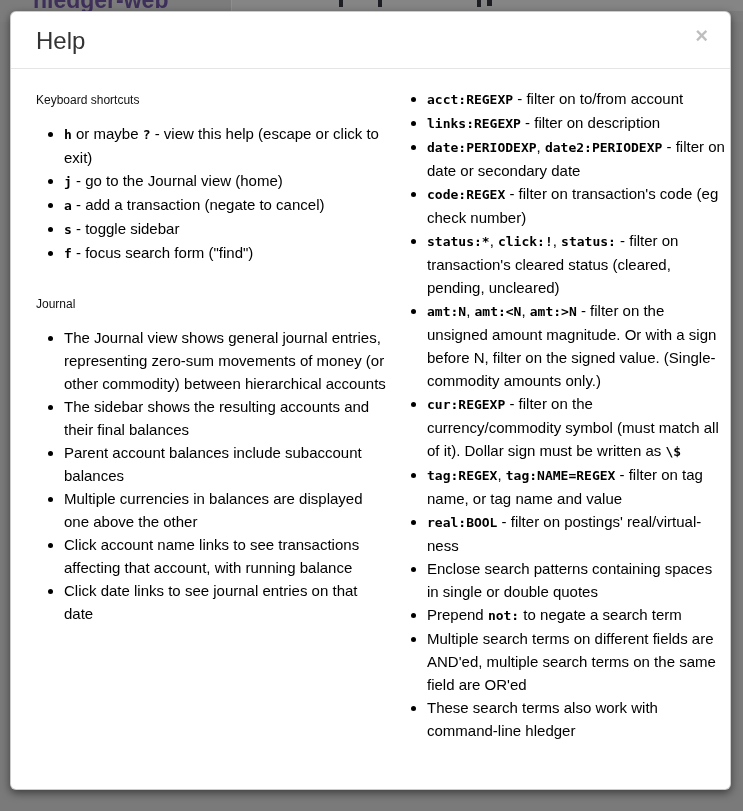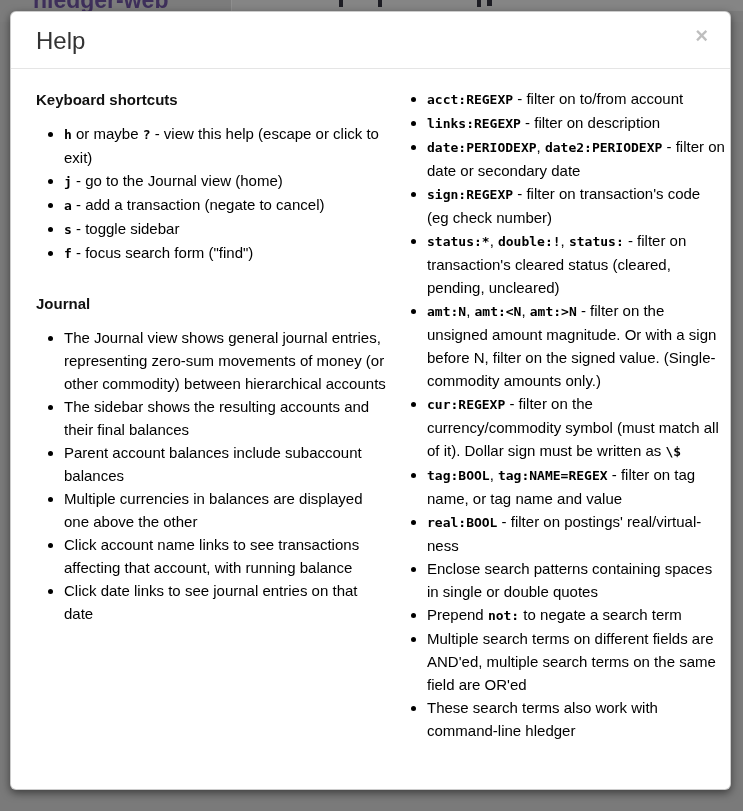--- a/index.html
+++ b/index.html
@@ -52,21 +52,21 @@
     padding:2px 4px;
   }
   .modal-body {
     display:flex; box-sizing:border-box;
     padding:5px 5px 28px 25px;
   }
   .col-left  { width:363px; flex:none; box-sizing:border-box; padding-right:13px; }
   .col-right { flex:1; min-width:0; }
 
   h4 {
-    font-size:15px; font-weight:bold; color:#111;
+    font-size:12px; font-weight:normal; color:#111;
     margin:30px 0 0 0; line-height:18px;
   }
   .col-left h4:first-child, .col-right h4:first-child { margin-top:17px; }
 
   ul {
     margin:13px 0 10px 0; padding-left:28px;
     list-style-type:disc;
   }
   li {
     font-size:15px; line-height:23px; color:#000;
@@ -113,25 +113,25 @@
           <li><span>Multiple currencies in balances are displayed one above the other</span></li>
           <li><span>Click account name links to see transactions affecting that account, with running balance</span></li>
           <li><span>Click date links to see journal entries on that date</span></li>
         </ul>
     </div>
     <div class="col-right">
       <ul>
           <li><code>acct:REGEXP</code><span> - filter on to/from account</span></li>
           <li><code>links:REGEXP</code><span> - filter on description</span></li>
           <li><code>date:PERIODEXP</code><span>, </span><code>date2:PERIODEXP</code><span> - filter on date or secondary date</span></li>
-          <li><code>sign:REGEXP</code><span> - filter on transaction's code (eg check number)</span></li>
-          <li><code>status:*</code><span>, </span><code>double:!</code><span>, </span><code>status:</code><span> - filter on transaction's cleared status (cleared, pending, uncleared)</span></li>
+          <li><code>code:REGEX</code><span> - filter on transaction's code (eg check number)</span></li>
+          <li><code>status:*</code><span>, </span><code>click:!</code><span>, </span><code>status:</code><span> - filter on transaction's cleared status (cleared, pending, uncleared)</span></li>
           <li><code>amt:N</code><span>, </span><code>amt:&lt;N</code><span>, </span><code>amt:&gt;N</code><span> - filter on the unsigned amount magnitude. Or with a sign before N, filter on the signed value. (Single-commodity amounts only.)</span></li>
           <li><code>cur:REGEXP</code><span> - filter on the currency/commodity symbol (must match all of it). Dollar sign must be written as </span><code>\$</code></li>
-          <li><code>tag:BOOL</code><span>, </span><code>tag:NAME=REGEX</code><span> - filter on tag name, or tag name and value</span></li>
+          <li><code>tag:REGEX</code><span>, </span><code>tag:NAME=REGEX</code><span> - filter on tag name, or tag name and value</span></li>
           <li><code>real:BOOL</code><span> - filter on postings' real/virtual-ness</span></li>
           <li><span>Enclose search patterns containing spaces in single or double quotes</span></li>
           <li><span>Prepend </span><code>not:</code><span> to negate a search term</span></li>
           <li><span>Multiple search terms on different fields are AND'ed, multiple search terms on the same field are OR'ed</span></li>
           <li><span>These search terms also work with command-line hledger</span></li>
         </ul>
     </div>
   </div>
 </div>
 

